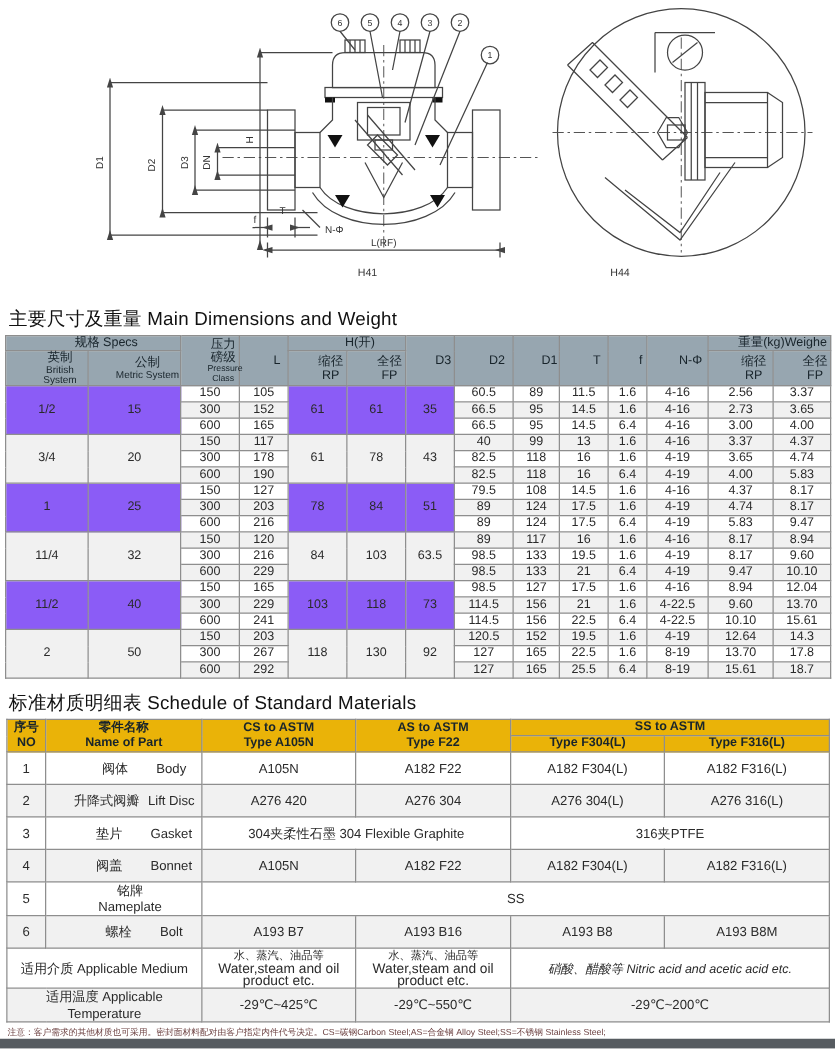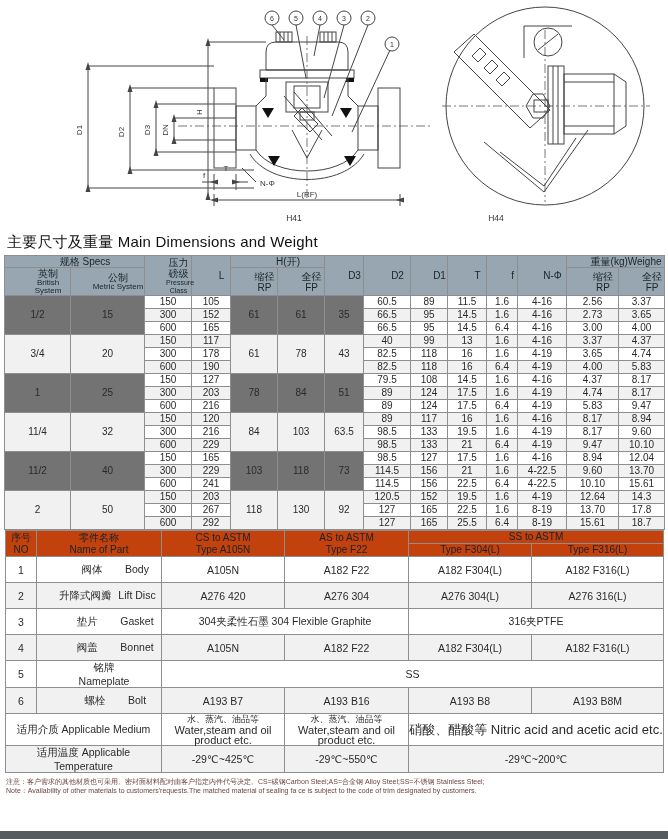--- a/index.html
+++ b/index.html
@@ -7,34 +7,34 @@
         font-family:"Liberation Sans","DejaVu Sans",sans-serif;color:#222;}
   
   .drawings{position:relative;width:668px;height:230px;}
   .svg-left{position:absolute;left:18px;top:0;}
   .svg-right{position:absolute;left:430px;top:0;}
   svg text{font-family:"Liberation Sans",sans-serif;fill:#333;}
   .dline{stroke:#444;stroke-width:1;fill:none;}
   .cline{stroke:#555;stroke-width:0.8;fill:none;stroke-dasharray:9 3 2 3;}
   .blk{fill:#111;stroke:none;}
   
-  .sec-title{font-size:15px;color:#111;margin:3px 0 3px 7px;font-weight:500;letter-spacing:0.2px;}
+  .sec-title{font-size:15px;color:#111;margin:16px 0 3px 7px;font-weight:500;letter-spacing:0.2px;}
   
   table{border-collapse:collapse;table-layout:fixed;}
   .dim-table{width:660px;margin-left:4px;}
   .dim-table th,.dim-table td{border:1px solid #8e8e8e;text-align:center;padding:0;}
   .dim-table thead th{background:#97a6b0;color:#18242b;font-weight:normal;font-size:10px;line-height:11px;padding-left:21px;}
   .dim-table thead .sub{font-size:7px;line-height:8px;}
   .dim-table tbody td{font-size:10px;height:12px;line-height:12px;color:#2a2a2a;}
   .dim-table tbody tr:nth-child(even) td{background:#f1f1f1;}
-  .dim-table tbody td.grp{background:#737373;}
+  .dim-table tbody td.grp{background:#8b5cf6;}
   
   .mat-table{width:658px;margin-left:5px;}
   .mat-table th,.mat-table td{border:1px solid #8e8e8e;text-align:center;padding:0;}
-  .mat-table thead th{background:#c2410c;color:#18242b;font-weight:normal;font-size:10px;line-height:12px;}
+  .mat-table thead th{background:#eab308;color:#18242b;font-weight:bold;font-size:10px;line-height:12px;}
   .mat-table tbody td{font-size:10.5px;height:25px;color:#2a2a2a;}
   .mat-table tbody tr:nth-child(even) td{background:#f1f1f1;}
   .name-cell{text-align:left;padding-left:10px !important;}
   .name-cell .zh{display:inline-block;width:66px;}
   .foot-label{font-size:10px;height:32px;}
   .m-zh{font-size:9px;line-height:11px;}
   .m-en{font-size:11px;line-height:10px;}
   .temp-row td{height:28px;background:#f1f1f1;}
   
   .notes{margin:4px 0 0 6px;color:#6e4343;}
@@ -439,20 +439,21 @@
           <td>165</td>
           <td>25.5</td>
           <td>6.4</td>
           <td>8-19</td>
           <td>15.61</td>
           <td>18.7</td>
         </tr>
       </tbody>
   </table>
 
+  <div class="sec-title" style="margin-top:10px">标准材质明细表 Schedule of Standard Materials</div>
 
   <table class="mat-table">
     <colgroup>
       <col style="width:31px">
         <col style="width:125px">
         <col style="width:123px">
       <col style="width:124px">
         <col style="width:123px">
         <col style="width:132px">
     </colgroup>
@@ -530,21 +531,21 @@
       <tr id="medium-row">
         <td colspan="2" class="foot-label">适用介质 Applicable Medium</td>
       <td>
             <div class="m-zh">水、蒸汽、油品等</div>
             <div class="m-en">Water,steam and oil product etc.</div>
           </td>
           <td>
             <div class="m-zh">水、蒸汽、油品等</div>
             <div class="m-en">Water,steam and oil product etc.</div>
           </td>
-          <td colspan="2" style="font-size: 13px;">硝酸、醋酸等 Nitric acid and acetic acid etc.</td>
+          <td colspan="2" style="font-size: 10px; font-style: italic;">硝酸、醋酸等 Nitric acid and acetic acid etc.</td>
         </tr>
       <tr class="temp-row" id="temp-row">
         <td colspan="2" class="foot-label">适用温度 Applicable Temperature</td>
       <td>-29℃~425℃</td>
           <td>-29℃~550℃</td>
           <td colspan="2">-29℃~200℃</td>
         </tr>
     </tbody>
   </table>
 

